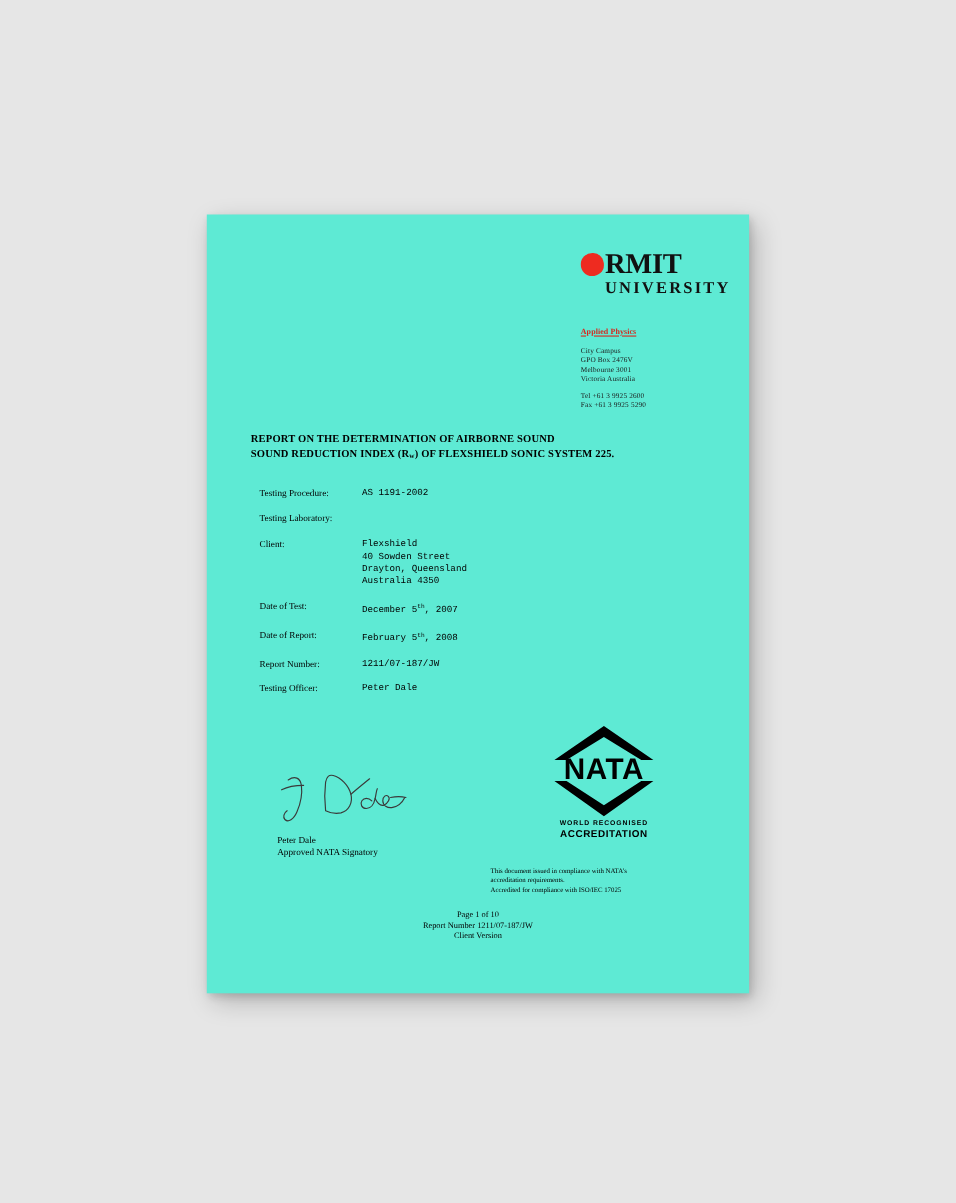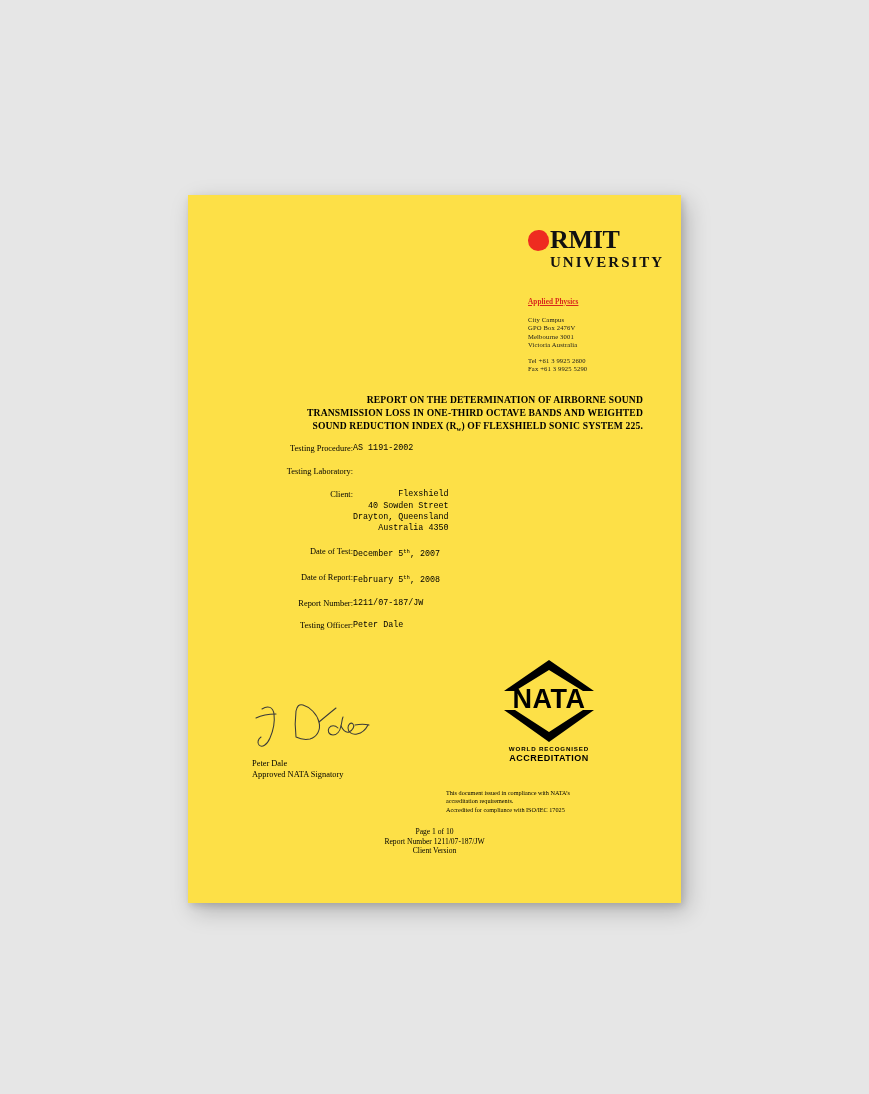--- a/index.html
+++ b/index.html
@@ -15,21 +15,21 @@
     position: relative;
   }
 
   
   .page {
     position: absolute;
     left: 188px;
     top: 195px;
     width: 493px;
     height: 708px;
-    background: #fde047;
+    background: #5eead4;
     box-shadow: 6px 8px 22px rgba(0,0,0,0.22),
                 2px 3px 7px rgba(0,0,0,0.14);
   }
 
   
   .letterhead {
     position: absolute;
     left: 340px;
     top: 32px;
     width: 135px;
@@ -91,39 +91,38 @@
     color: #1a1a1a;
     letter-spacing: 0.15px;
   }
 
   
   .title {
     position: absolute;
     left: 40px;
     top: 198px;
     width: 415px;
-    text-align: right;
+    text-align: left;
     font-size: 9.6px;
     font-weight: bold;
     line-height: 13.2px;
     letter-spacing: 0.15px;
     color: #000000;
   }
   .title sub {
     font-size: 6.6px;
     vertical-align: -1.5px;
   }
 
   
   .details {
     position: absolute;
-    left: 72px;
+    left: 48px;
     top: 248px;
     width: 400px;
-    text-align: right;
   }
   .row {
     display: flex;
     align-items: flex-start;
     margin-bottom: 12px;
   }
   .row.tight { margin-bottom: 11px; }
   .row .lbl {
     width: 93px;
     flex: 0 0 93px;
@@ -236,21 +235,20 @@
     </div>
 
     <div class="addr-tel">
       <div>Tel  +61 3 9925 2600</div>
       <div>Fax  +61 3 9925 5290</div>
     </div>
   </div>
 
   <div class="title">
     <div>REPORT ON THE DETERMINATION OF AIRBORNE SOUND</div>
-    <div>TRANSMISSION LOSS IN ONE-THIRD OCTAVE BANDS AND WEIGHTED</div>
     <div><span>SOUND REDUCTION INDEX (R</span><sub>w</sub><span>) OF FLEXSHIELD SONIC SYSTEM 225.</span></div>
   </div>
 
   <div class="details">
 
     <div class="row">
       <div class="lbl">Testing Procedure:</div>
       <div class="val">AS 1191-2002</div>
     </div>
 

